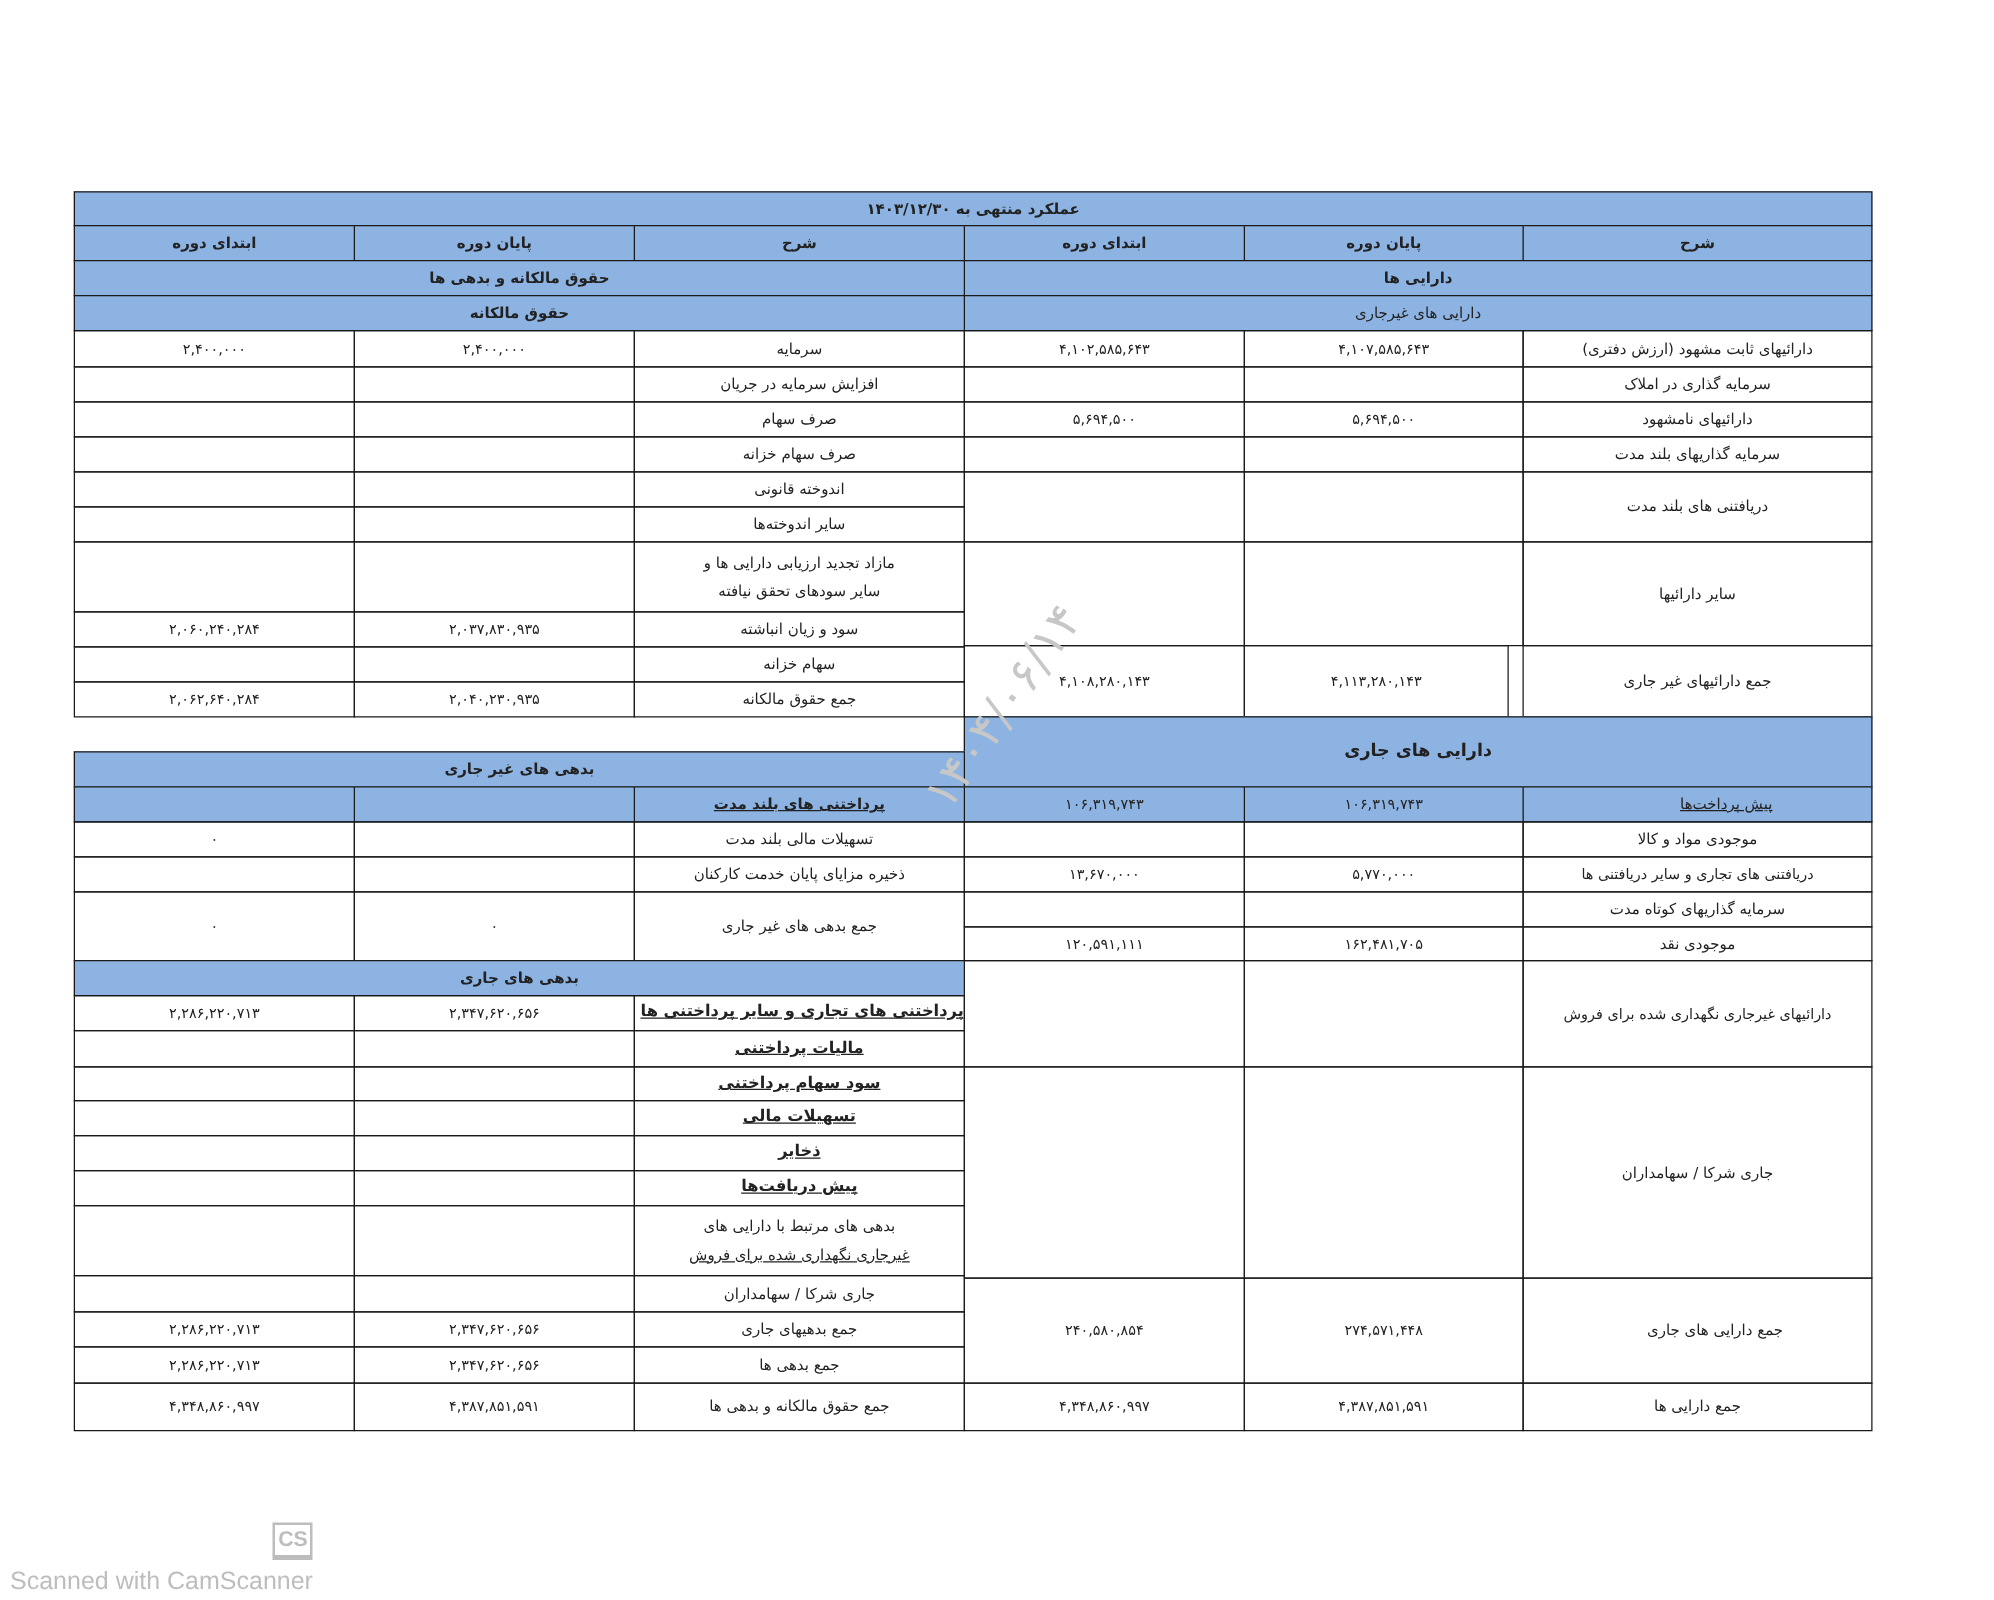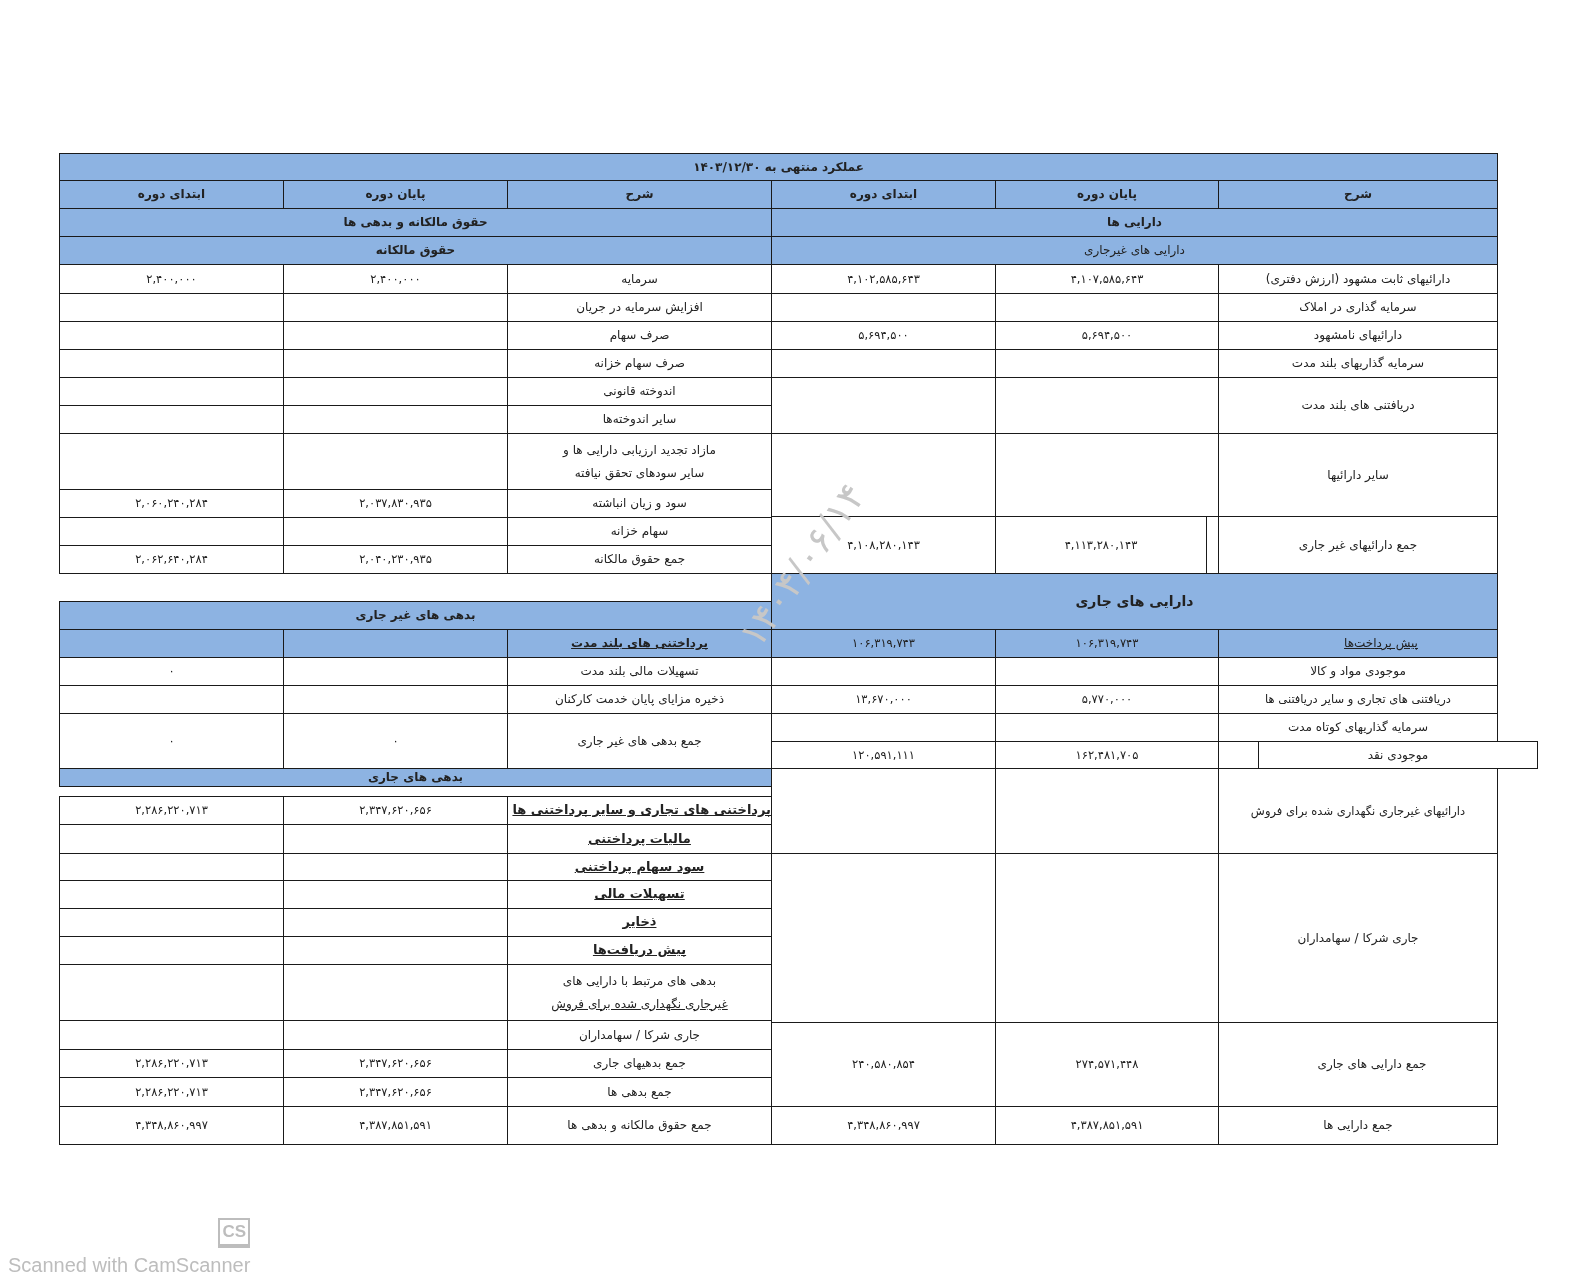--- a/index.html
+++ b/index.html
@@ -76,21 +76,21 @@
   <div class="c num" style="left:771px;top:657px;width:225px;height:29px;"></div>
 
   <div class="c" style="left:1218px;top:685px;width:280px;height:29px;font-size:11.5px;">دریافتنی های تجاری و سایر دریافتنی ها</div>
   <div class="c num" style="left:995px;top:685px;width:224px;height:29px;">۵,۷۷۰,۰۰۰</div>
   <div class="c num" style="left:771px;top:685px;width:225px;height:29px;">۱۳,۶۷۰,۰۰۰</div>
 
   <div class="c" style="left:1218px;top:713px;width:280px;height:29px;">سرمایه گذاریهای کوتاه مدت</div>
   <div class="c num" style="left:995px;top:713px;width:224px;height:29px;"></div>
   <div class="c num" style="left:771px;top:713px;width:225px;height:29px;"></div>
 
-  <div class="c" style="left:1218px;top:741px;width:280px;height:28px;margin-left:40px;">موجودی نقد</div>
+  <div class="c" style="left:1218px;top:741px;width:280px;height:28px;">موجودی نقد</div>
   <div class="c num" style="left:995px;top:741px;width:224px;height:28px;">۱۶۲,۴۸۱,۷۰۵</div>
   <div class="c num" style="left:771px;top:741px;width:225px;height:28px;">۱۲۰,۵۹۱,۱۱۱</div>
 
   <div class="c" style="left:1218px;top:768px;width:280px;height:86px;font-size:11.5px;">دارائیهای غیرجاری نگهداری شده برای فروش</div>
   <div class="c num" style="left:995px;top:768px;width:224px;height:86px;"></div>
   <div class="c num" style="left:771px;top:768px;width:225px;height:86px;"></div>
 
   <div class="c" style="left:1218px;top:853px;width:280px;height:170px;">جاری شرکا / سهامداران</div>
   <div class="c num" style="left:995px;top:853px;width:224px;height:170px;"></div>
   <div class="c num" style="left:771px;top:853px;width:225px;height:170px;"></div>
@@ -157,21 +157,21 @@
   <div class="c num" style="left:59px;top:657px;width:225px;height:29px;">۰</div>
 
   <div class="c" style="left:507px;top:685px;width:265px;height:29px;">ذخیره مزایای پایان خدمت کارکنان</div>
   <div class="c num" style="left:283px;top:685px;width:225px;height:29px;"></div>
   <div class="c num" style="left:59px;top:685px;width:225px;height:29px;"></div>
 
   <div class="c" style="left:507px;top:713px;width:265px;height:56px;">جمع بدهی های غیر جاری</div>
   <div class="c num" style="left:283px;top:713px;width:225px;height:56px;">۰</div>
   <div class="c num" style="left:59px;top:713px;width:225px;height:56px;">۰</div>
 
-  <div class="c blue bold" style="left:59px;top:768px;width:713px;height:19px;">بدهی های جاری</div>
+  <div class="c blue bold" style="left:59px;top:768px;width:713px;height:29px;">بدهی های جاری</div>
 
   <div class="c bold u overflow-left" style="left:507px;top:796px;width:265px;height:29px;font-size:13px;">پرداختنی های تجاری و سایر پرداختنی ها</div>
   <div class="c num" style="left:283px;top:796px;width:225px;height:29px;">۲,۳۴۷,۶۲۰,۶۵۶</div>
   <div class="c num" style="left:59px;top:796px;width:225px;height:29px;">۲,۲۸۶,۲۲۰,۷۱۳</div>
 
   <div class="c bold u" style="left:507px;top:824px;width:265px;height:30px;font-size:13px;text-align:center;">مالیات پرداختنی</div>
   <div class="c num" style="left:283px;top:824px;width:225px;height:30px;"></div>
   <div class="c num" style="left:59px;top:824px;width:225px;height:30px;"></div>
 
   <div class="c bold u" style="left:507px;top:853px;width:265px;height:28px;font-size:13px;">سود سهام پرداختنی</div>

